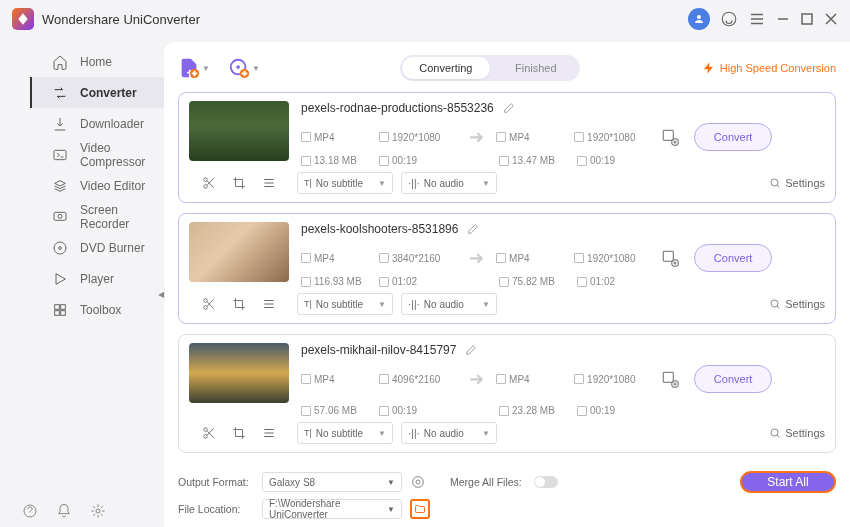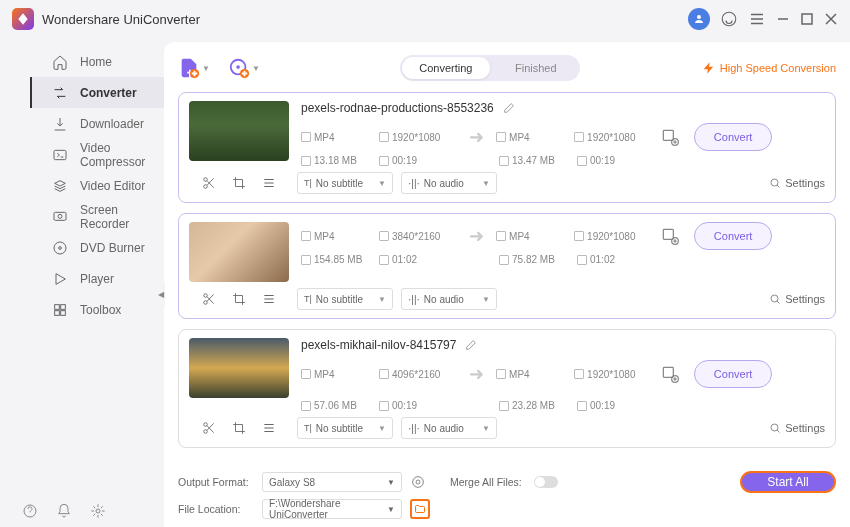--- a/index.html
+++ b/index.html
@@ -298,20 +298,26 @@
                 <path d="M21 21l-5-5"></path>
               </svg>
         <span>Settings</span>
       </div>
     </div>
         </div>
         <div class="card">
     <div class="row1">
       <div class="thumb" style="background:linear-gradient(135deg, #d4b896 0%, #e6c9a8 40%, #8a6a4a 100%)"></div>
       <div class="info">
+        <div class="fname">
+                <span>pexels-koolshooters-8531896</span>
+          <svg width="13" height="13" viewBox="0 0 24 24" fill="none" stroke="#888" stroke-width="1.5">
+                  <path d="M17 3l4 4-12 12H5v-4z"></path>
+                </svg>
+        </div>
         <div class="meta">
           <div class="mcell">
                   <span class="smicon"></span>
                   <span>MP4</span>
                 </div>
           <div class="mcell wide">
                   <span class="smicon"></span>
                   <span>3840*2160</span>
                 </div>
           <span class="arrow">➜</span>
@@ -326,21 +332,21 @@
           <svg class="gear" viewBox="0 0 24 24" fill="none" stroke="currentColor" stroke-width="1.5">
                   <rect x="4" y="4" width="12" height="12" rx="1"></rect>
                   <circle cx="18" cy="18" r="4"></circle>
                   <path d="M18 16v4M16 18h4"></path>
                 </svg>
           <div class="convert-btn">Convert</div>
         </div>
         <div class="meta" style="margin-top:4px">
           <div class="mcell">
                   <span class="smicon"></span>
-                  <span>154.85 MB</span>
+                  <span>116.93 MB</span>
                 </div>
           <div class="mcell wide">
                   <span class="smicon"></span>
                   <span>01:02</span>
                 </div>
           <span style="width:26px"></span>
           <div class="mcell">
                   <span class="smicon"></span>
                   <span>75.82 MB</span>
                 </div>

